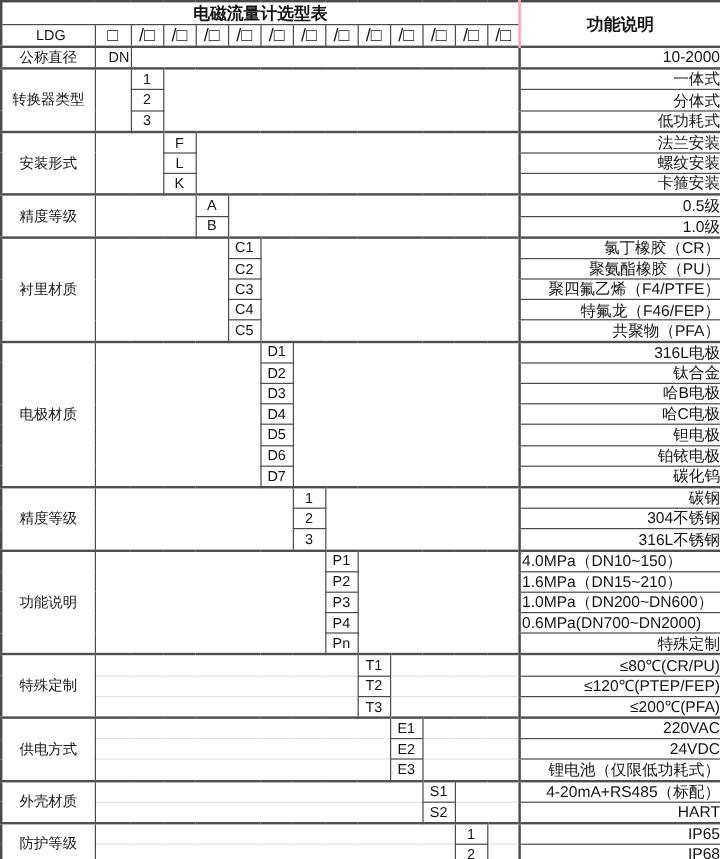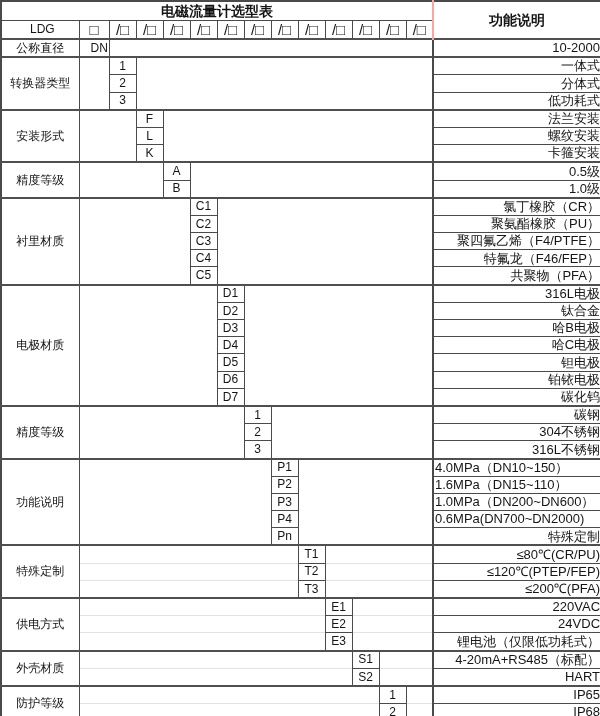--- a/index.html
+++ b/index.html
@@ -196,21 +196,21 @@
       </tr>
       <tr class="gstart">
         <td class="cat-cell" rowspan="5">功能说明</td>
         <td class="region" colspan="7" rowspan="5"></td>
         <td class="code-cell">P1</td>
         <td class="region" colspan="5" rowspan="5"></td>
         <td class="func-cell func-left">4.0MPa（DN10~150）</td>
       </tr>
       <tr>
         <td class="code-cell">P2</td>
-        <td class="func-cell func-left">1.6MPa（DN15~110）</td>
+        <td class="func-cell func-left">1.6MPa（DN15~210）</td>
       </tr>
       <tr>
         <td class="code-cell">P3</td>
         <td class="func-cell func-left">1.0MPa（DN200~DN600）</td>
       </tr>
       <tr>
         <td class="code-cell">P4</td>
         <td class="func-cell func-left">0.6MPa(DN700~DN2000)</td>
       </tr>
       <tr>

